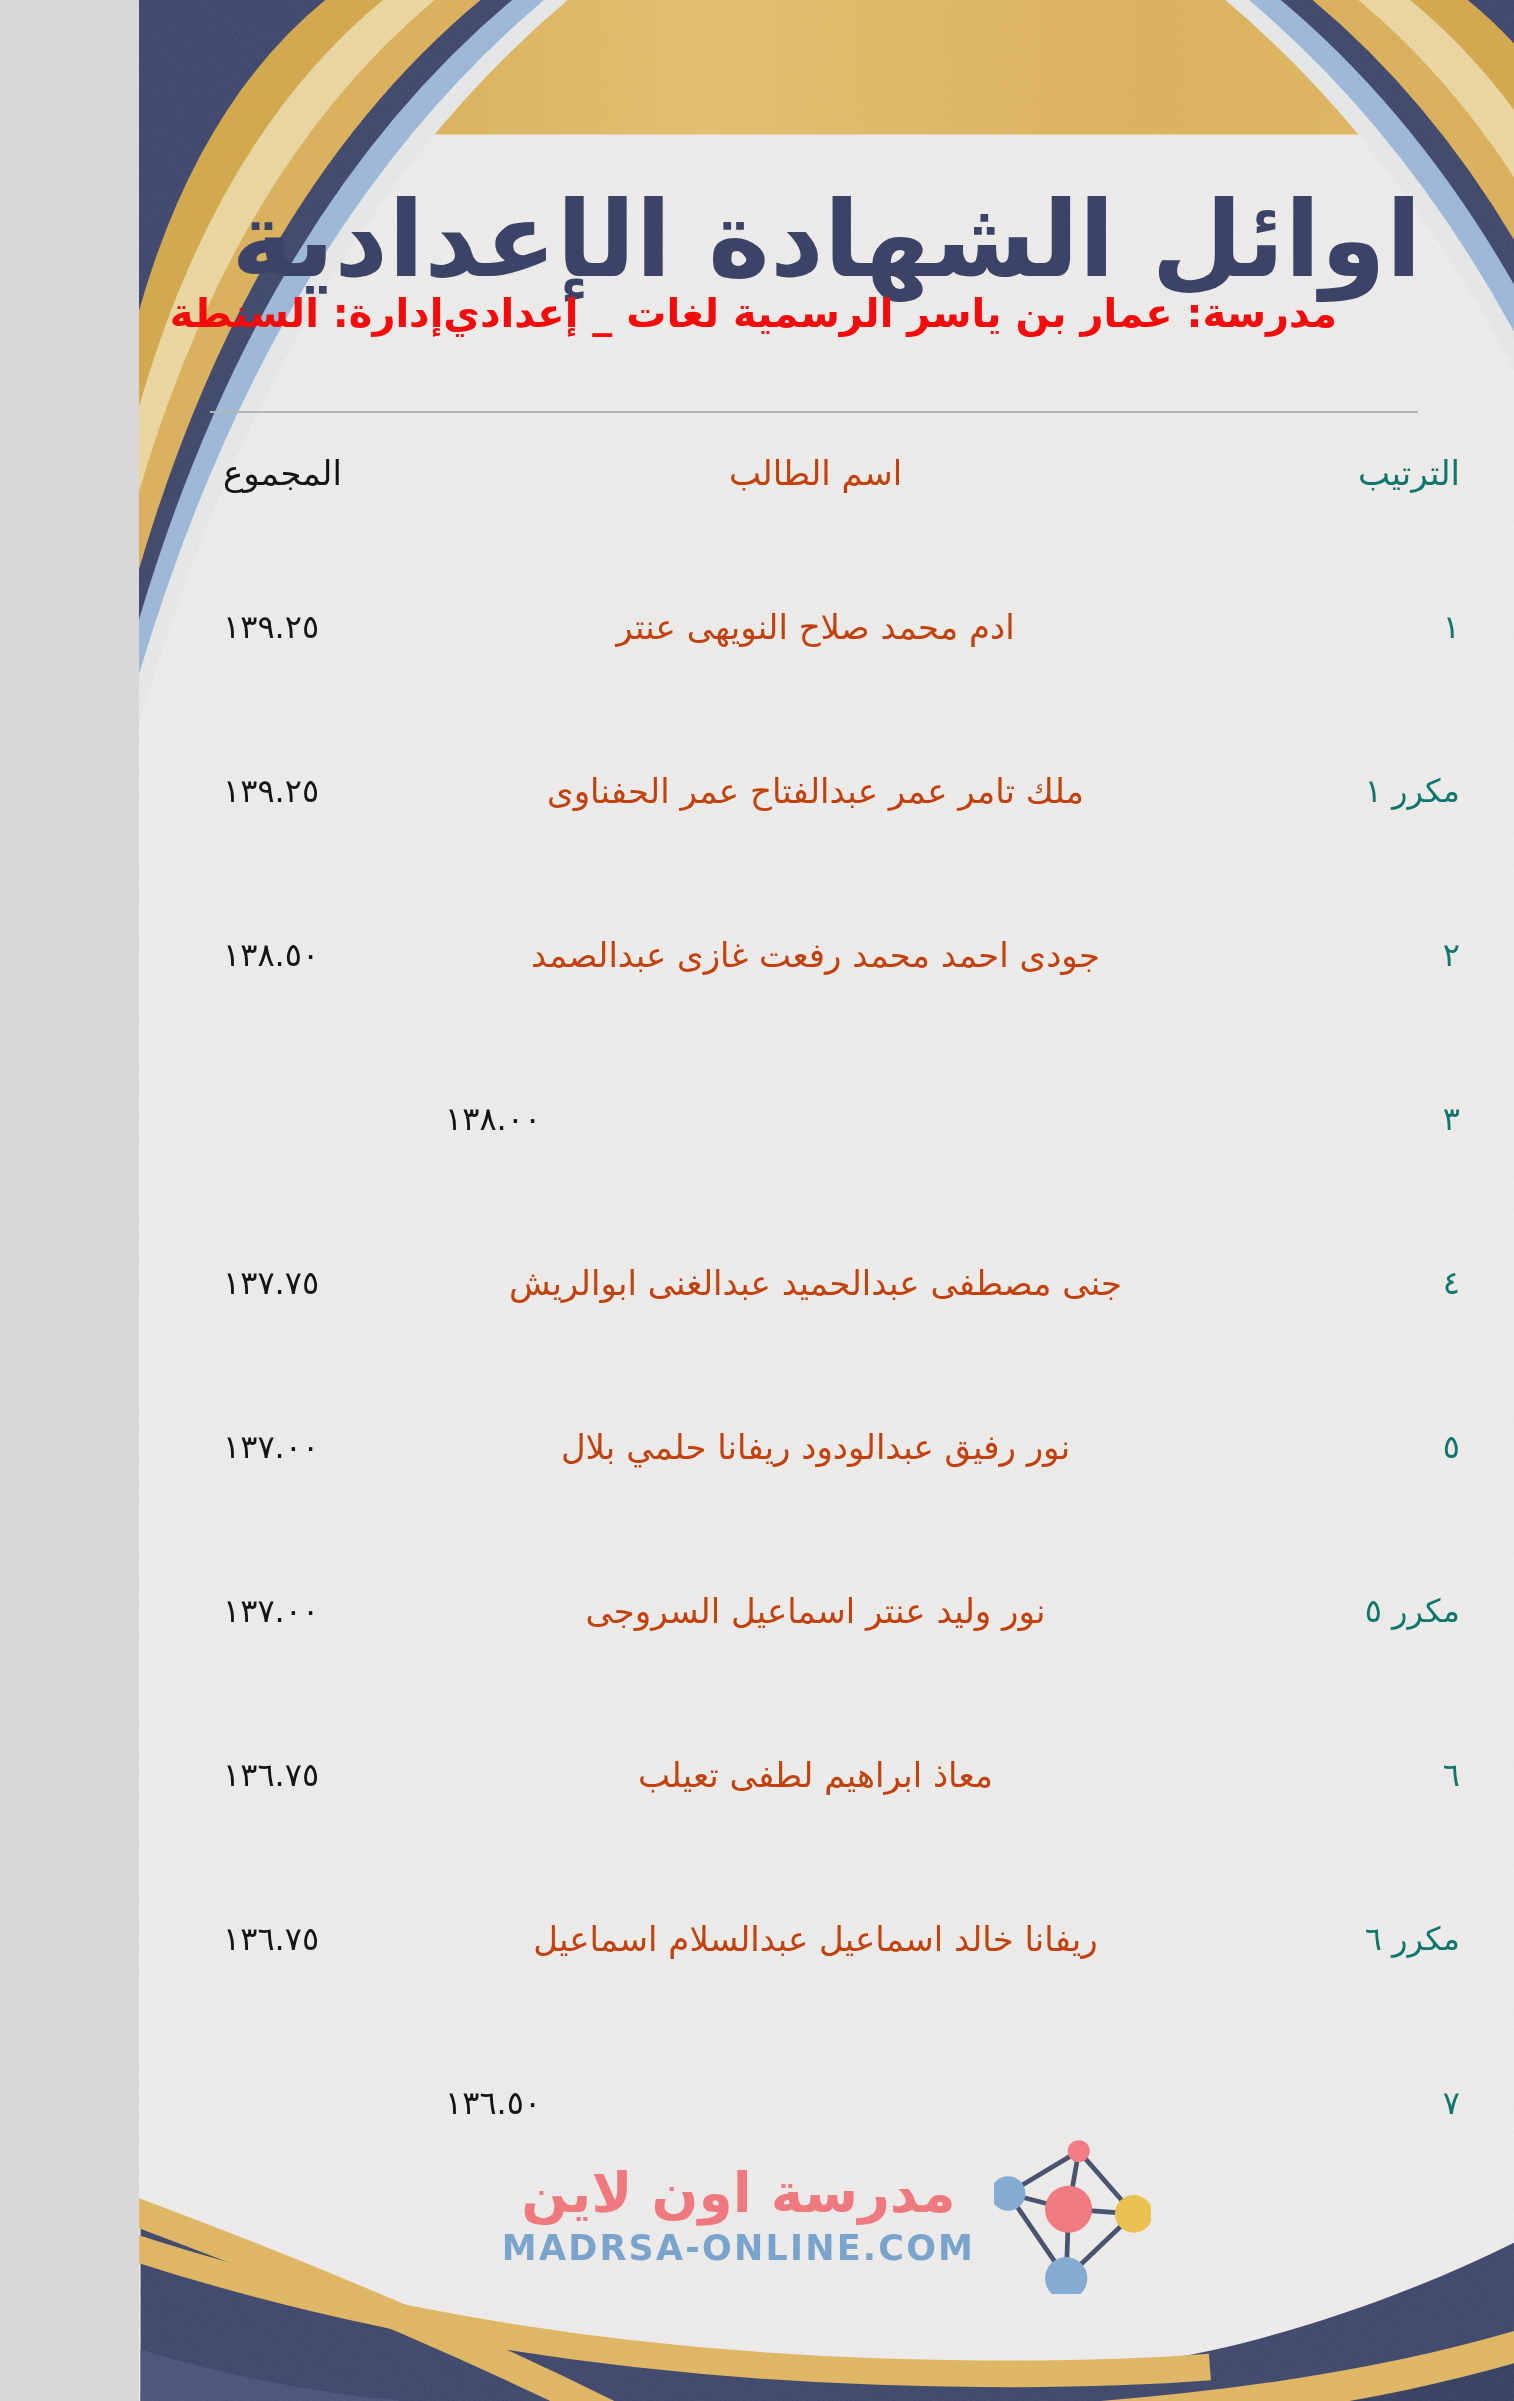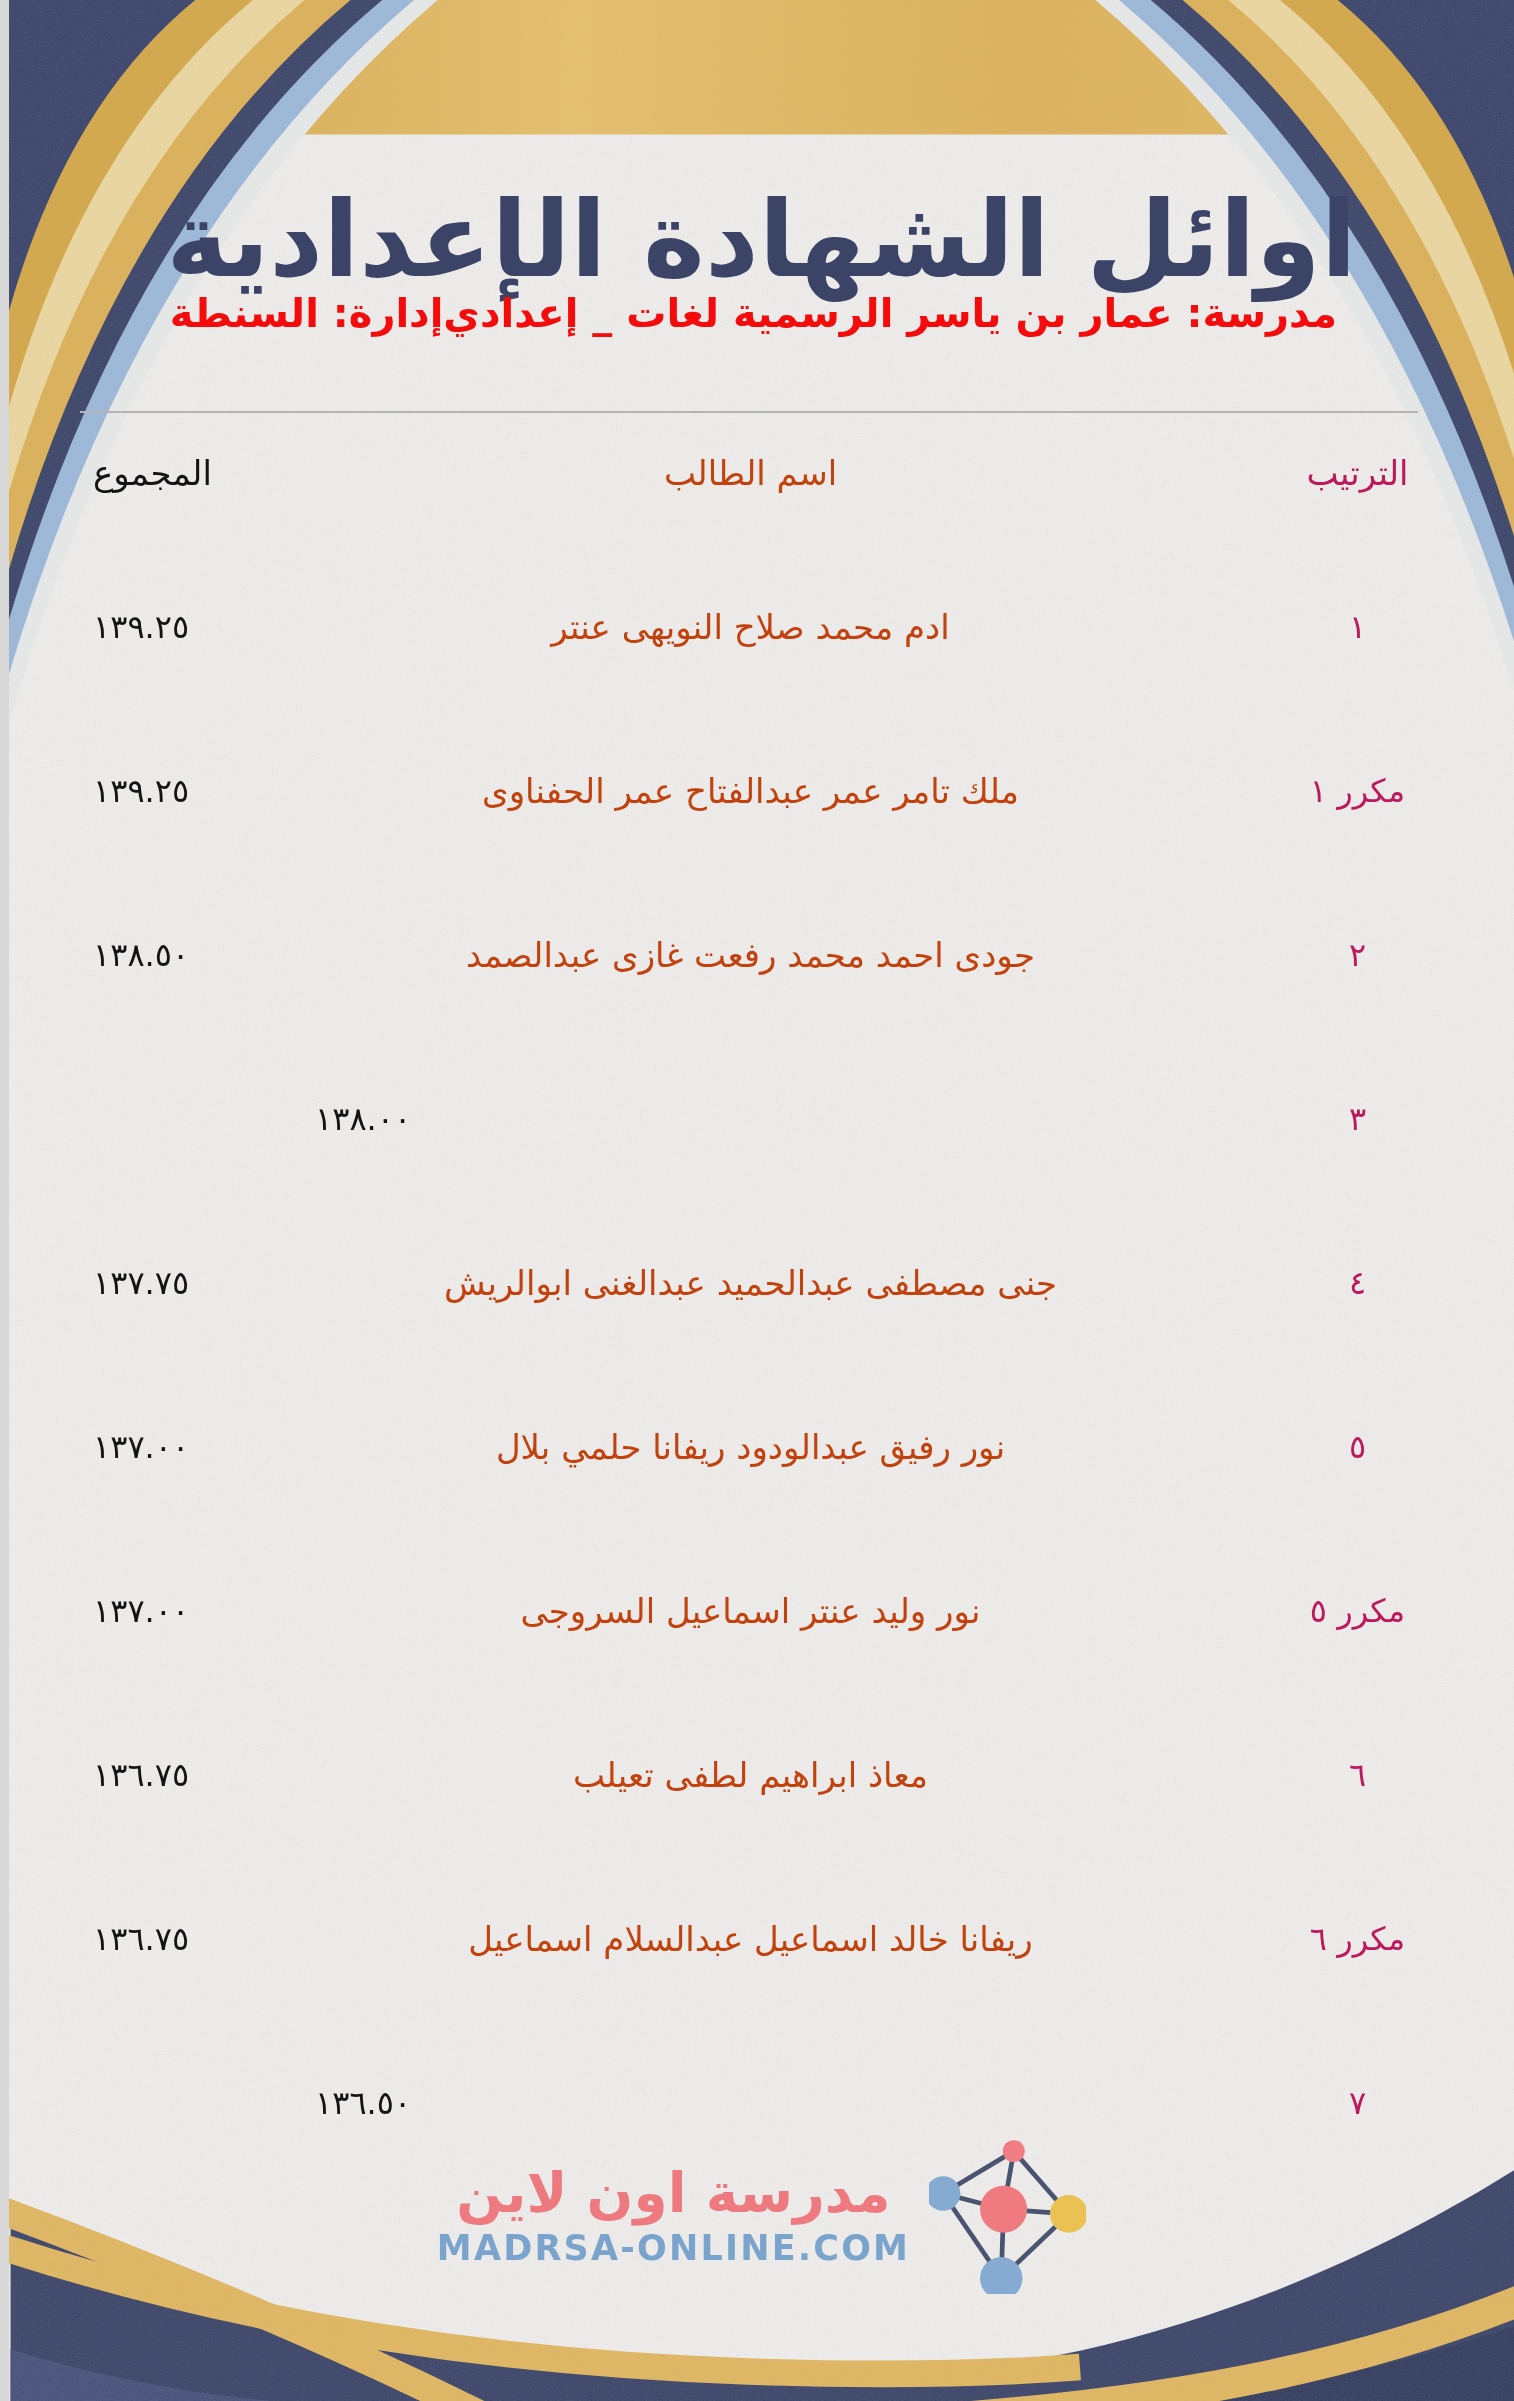--- a/index.html
+++ b/index.html
@@ -2,21 +2,21 @@
 <html lang="ar" dir="rtl" style="font-size:11.8px"><head>
 <meta charset="utf-8">
 <style>
   html,body{margin:0;padding:0;}
   body{
     font-family:"DejaVu Sans", sans-serif;
     background:#d8d8d8;
   }
   .page{
     position:relative;
-    width:1505px;height:2401px;
+    width:1375px;height:2401px;
     background:#f0efed;
     overflow:hidden;
     direction:rtl;
   }
   svg.layer{position:absolute;left:0;pointer-events:none;display:block;}
   #deco-top{top:0;}
   #deco-bottom{top:2165px;}
   #texture{top:0;opacity:.32;}
 
   .title{
@@ -43,21 +43,21 @@
     align-items:center;
   }
   .thead{
     position:absolute;top:442px;left:0;right:0;height:62px;
     font-size:34px;color:#141414;
   }
   .rows{
     position:absolute;top:545px;left:0;right:0;
   }
   .row{height:164px;}
-  .cell-rank{text-align:center;padding-left:0;padding-right:69px;white-space:nowrap;font-size:32px;color:#be185d;}
+  .cell-rank{padding-left:0;padding-right:54px;white-space:nowrap;font-size:32px;color:#0f766e;}
   .cell-name{text-align:center;font-size:34px;color:#c2410c;white-space:nowrap;letter-spacing:-0.7px;}
   .cell-total{text-align:left;padding-left:84px;font-size:32px;color:#141414;white-space:nowrap;direction:ltr;}
   .thead .cell-name,.thead .cell-rank,.thead .cell-total{font-size:34px;letter-spacing:0;}
 
   .footer-logo{
     position:absolute;top:2137px;left:0;right:0;
     display:flex;justify-content:center;align-items:center;gap:19px;
     direction:ltr;
   }
   .logo-text{display:flex;flex-direction:column;align-items:center;gap:4.4px;}

